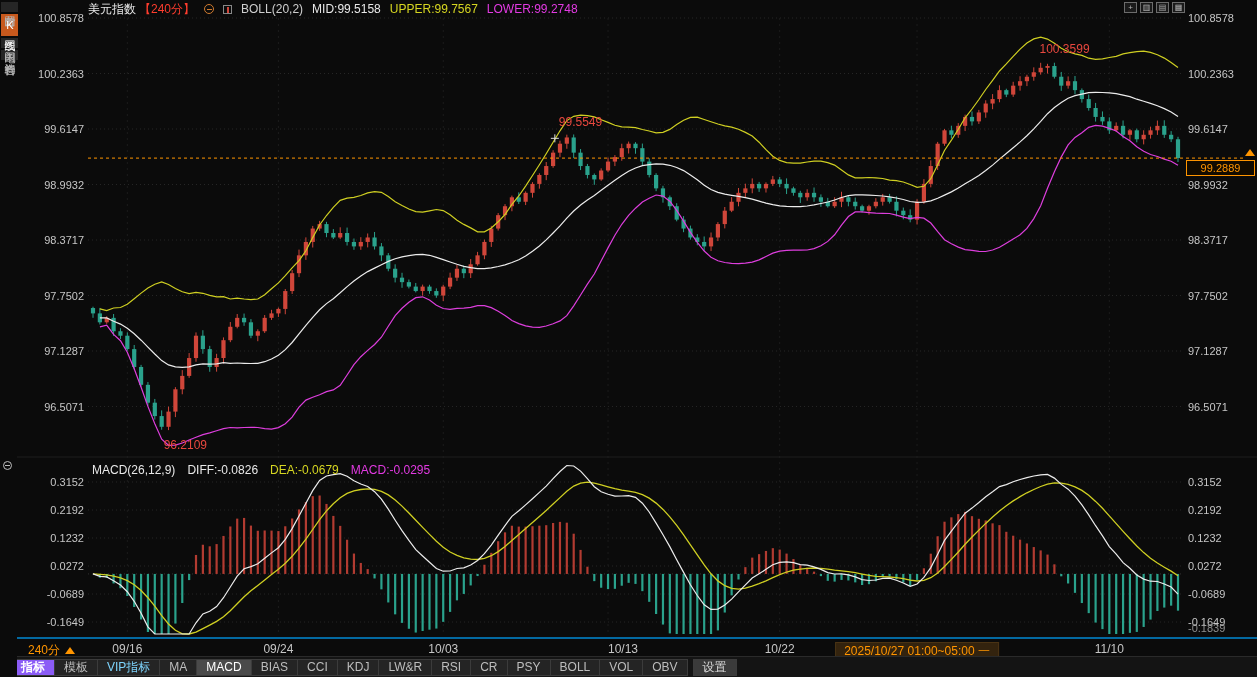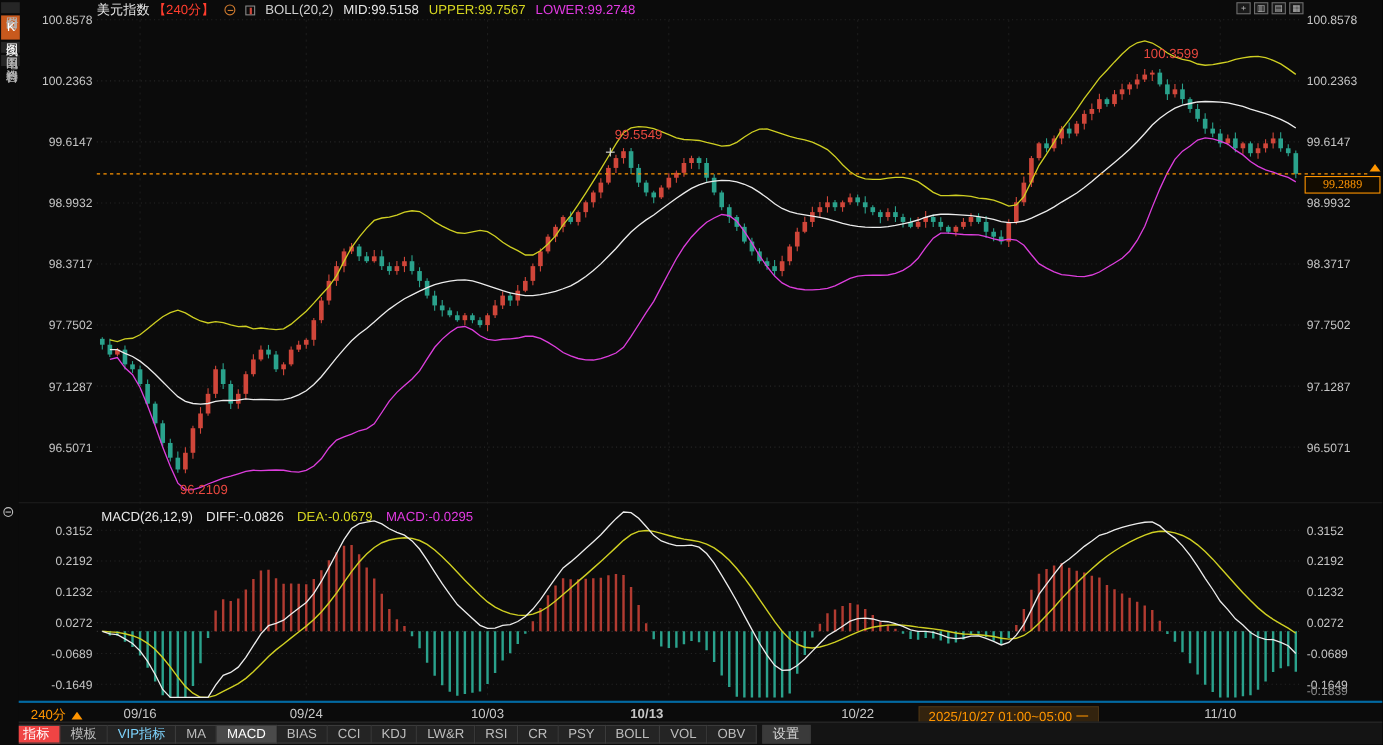--- a/index.html
+++ b/index.html
@@ -32,39 +32,39 @@
   #macdhdr span{margin-right:12px;white-space:nowrap;}
   
   #winicons{position:absolute;right:72px;top:2px;display:flex;gap:3px;z-index:6;}
   .wicon{width:13px;height:11px;border:1px solid #6c6c6c;background:#1a1a1a;color:#b8b8b8;font-size:8px;
        line-height:10px;text-align:center;cursor:pointer;}
   
   #chart-svg{position:absolute;left:0;top:0;z-index:1;display:block;}
   #chart-svg text{font-family:"Liberation Sans",sans-serif;}
   
   #pricebox{position:absolute;left:1186px;top:160px;width:69px;height:16px;border:1px solid #ff9500;
-       background:#120b00;color:#ff9500;font-size:11px;line-height:14px;text-align:center;z-index:6;font-family:Liberation Serif, serif;}
+       background:#120b00;color:#ff9500;font-size:11px;line-height:14px;text-align:center;z-index:6;}
   .price-arrow-icon{position:absolute;left:1245px;top:149px;width:0;height:0;z-index:6;
        border-left:5px solid transparent;border-right:5px solid transparent;border-bottom:7px solid #ff9500;}
   
   #xrow{position:absolute;left:0;top:637px;width:1257px;height:19px;border-top:2px solid #0369a1;
        background:#0b0b0b;z-index:4;font-size:12px;}
   #period{position:absolute;left:28px;top:3px;color:#ff9500;display:flex;align-items:center;cursor:pointer;}
   .period-up-icon{width:0;height:0;border-left:5px solid transparent;border-right:5px solid transparent;
        border-bottom:7px solid #ff9500;margin-left:5px;display:inline-block;}
   .xlab{position:absolute;top:3px;transform:translateX(-50%);color:#c6c6c6;white-space:nowrap;}
   .xlab.hl{background:#33230e;color:#ff9500;padding:0 8px;border:1px solid #4a3314;}
   
   #toolbar{position:absolute;left:0;top:656px;width:1257px;height:21px;background:#141414;
        border-top:1px solid #2a2a2a;display:flex;align-items:center;z-index:4;}
   .tb-marker-icon{width:6px;height:11px;background:#c8591d;margin:0 3px 0 2px;}
   .btn{height:17px;padding:0 9px;display:flex;align-items:center;background:#242424;
        border:1px solid #3b3b3b;border-left:none;color:#bdbdbd;font-size:12px;cursor:pointer;white-space:nowrap;}
   .btn:first-of-type{border-left:1px solid #3b3b3b;}
-  .btn.primary{background:#ef4444;color:#fff;}
+  .btn.primary{background:#8b5cf6;color:#fff;font-weight:bold;}
   .btn.vip{color:#7dd3fc;}
   .btn.active{background:#4a4a4a;color:#fff;}
   .btn.settings{background:#3a3a3a;color:#ddd;margin-left:5px;border-left:1px solid #3b3b3b;}
   
   #watermark{position:absolute;right:5px;bottom:12px;font-size:34px;font-weight:bold;color:#919191;
        letter-spacing:1px;z-index:7;font-family:"DejaVu Sans",sans-serif;}
 </style>
 </head>
 <body>
 
@@ -650,21 +650,21 @@
   <span class="price-arrow-icon" style="top: 149.103px;"></span>
 
   <div id="xrow">
     <div id="period">
       <span>240分</span>
       <span class="period-up-icon"></span>
     </div>
   <span class="xlab" style="left: 127.335px;">09/16</span>
       <span class="xlab" style="left: 278.411px;">09/24</span>
       <span class="xlab" style="left: 443.222px;">10/03</span>
-      <span class="xlab" style="left: 588px; font-weight: bold;">10/13</span>
+      <span class="xlab" style="left: 623px;">10/13</span>
       <span class="xlab" style="left: 779.709px;">10/22</span>
       <span class="xlab hl" style="left: 917.051px;">2025/10/27 01:00~05:00 一</span>
       <span class="xlab" style="left: 1109.33px;">11/10</span>
     </div>
 
   <div id="toolbar">
     <span class="tb-marker-icon"></span>
     <div class="btn primary">指标</div>
     <div class="btn">模板</div>
     <div class="btn vip">VIP指标</div>

